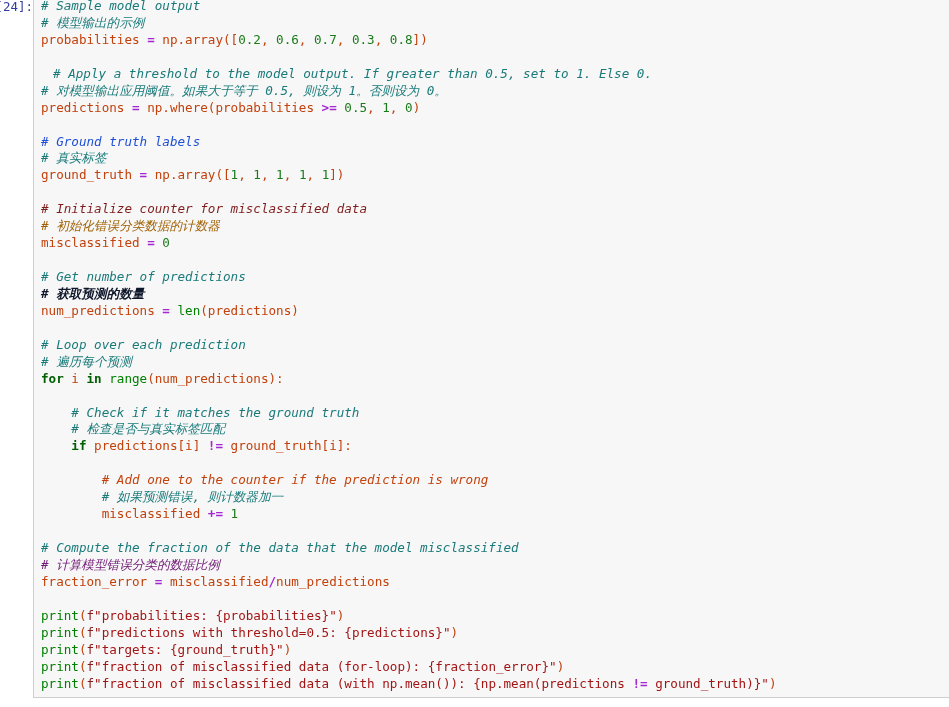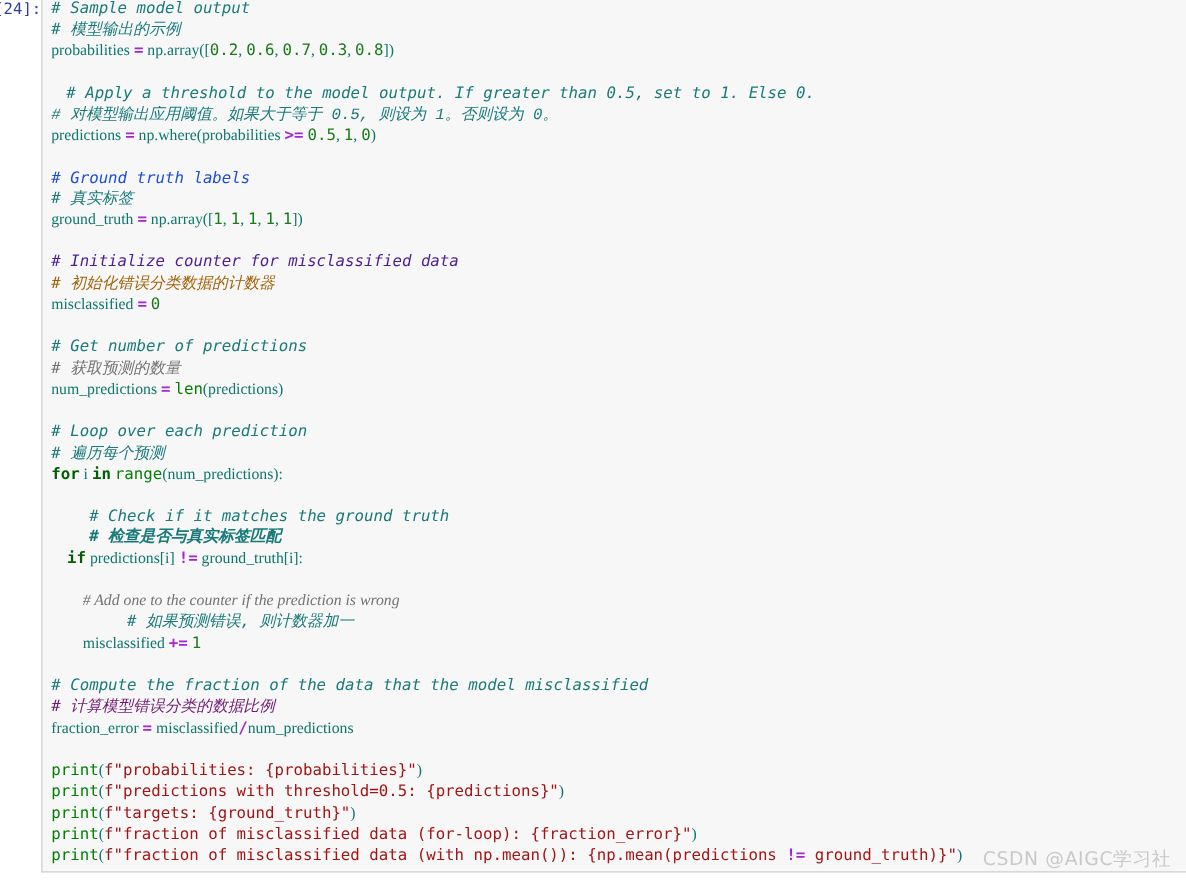--- a/index.html
+++ b/index.html
@@ -80,21 +80,21 @@
   .line.blank { color: transparent; }
 
   
   .c   { color: #1a7a7a; font-style: italic; }   
   .kw  { color: #005f00; font-weight: bold; }    
   .bi  { color: #008000; }                       
   .num { color: #1a7a1a; text-align: center; }                       
   .op  { color: #a626d4; font-weight: bold; }    
   .str { color: #a31515; }                       
   .strp{ color: #8b1a1a; }                       
-  .pl  { color: #0f766e; font-family: Liberation Serif, serif; }                       
+  .pl  { color: #c2410c; }                       
 
   
   .watermark {
     position: absolute;
     right: 12px;
     bottom: 10px;
     font-family: "DejaVu Sans", "Liberation Sans", sans-serif;
     font-size: 15px;
     color: #c9c9c9;
     letter-spacing: 0.5px;
@@ -112,54 +112,53 @@
     <div class="prompt-label" style="color: rgb(48, 63, 159);">[24]:</div>
   </div>
 
   <div class="code-cell" style="background: rgb(247, 247, 247); border-color: rgb(207, 207, 207);">
     <div class="code-area" id="code-area">
         <div class="line"><span class="c" style="color: rgb(26, 122, 122);"># Sample model output</span></div>
         <div class="line"><span class="c" style="color: rgb(26, 122, 122);"># 模型输出的示例</span></div>
         <div class="line"><span class="pl">probabilities </span><span class="op" style="color: rgb(166, 38, 212);">=</span><span class="pl"> np.array([</span><span class="num" style="color: rgb(26, 122, 26);">0.2</span><span class="pl">, </span><span class="num" style="color: rgb(26, 122, 26);">0.6</span><span class="pl">, </span><span class="num" style="color: rgb(26, 122, 26);">0.7</span><span class="pl">, </span><span class="num" style="color: rgb(26, 122, 26);">0.3</span><span class="pl">, </span><span class="num" style="color: rgb(26, 122, 26);">0.8</span><span class="pl">])</span></div>
         <div class="line blank"> </div>
         <div class="line"><span class="c" style="color: rgb(26, 122, 122); margin-left: 12px;"># Apply a threshold to the model output. If greater than 0.5, set to 1. Else 0.</span></div>
-        <div class="line"><span class="c" style="color: rgb(26, 122, 122); font-family: Liberation Mono, monospace;"># 对模型输出应用阈值。如果大于等于 0.5, 则设为 1。否则设为 0。</span></div>
+        <div class="line"><span class="c" style="color: rgb(26, 122, 122);"># 对模型输出应用阈值。如果大于等于 0.5, 则设为 1。否则设为 0。</span></div>
         <div class="line"><span class="pl">predictions </span><span class="op" style="color: rgb(166, 38, 212);">=</span><span class="pl"> np.where(probabilities </span><span class="op" style="color: rgb(166, 38, 212);">&gt;=</span><span class="pl"> </span><span class="num" style="color: rgb(26, 122, 26);">0.5</span><span class="pl">, </span><span class="num" style="color: rgb(26, 122, 26);">1</span><span class="pl">, </span><span class="num" style="color: rgb(26, 122, 26);">0</span><span class="pl">)</span></div>
         <div class="line blank"> </div>
         <div class="line"><span class="c" style="color: #1d4ed8;"># Ground truth labels</span></div>
         <div class="line"><span class="c" style="color: rgb(26, 122, 122);"># 真实标签</span></div>
         <div class="line"><span class="pl">ground_truth </span><span class="op" style="color: rgb(166, 38, 212);">=</span><span class="pl"> np.array([</span><span class="num" style="color: rgb(26, 122, 26);">1</span><span class="pl">, </span><span class="num" style="color: rgb(26, 122, 26);">1</span><span class="pl">, </span><span class="num" style="color: rgb(26, 122, 26);">1</span><span class="pl">, </span><span class="num" style="color: rgb(26, 122, 26);">1</span><span class="pl">, </span><span class="num" style="color: rgb(26, 122, 26);">1</span><span class="pl">])</span></div>
         <div class="line blank"> </div>
-        <div class="line"><span class="c" style="color: #4c1d95;"># Initialize counter for misclassified data</span></div>
+        <div class="line"><span class="c" style="color: #7f1d1d;"># Initialize counter for misclassified data</span></div>
         <div class="line"><span class="c" style="color: #a16207;"># 初始化错误分类数据的计数器</span></div>
         <div class="line"><span class="pl">misclassified </span><span class="op" style="color: rgb(166, 38, 212);">=</span><span class="pl"> </span><span class="num" style="color: rgb(26, 122, 26);">0</span></div>
         <div class="line blank"> </div>
         <div class="line"><span class="c" style="color: rgb(26, 122, 122);"># Get number of predictions</span></div>
-        <div class="line"><span class="c" style="color: #737373;"># 获取预测的数量</span></div>
+        <div class="line"><span class="c" style="color: #0f172a; font-weight: bold;"># 获取预测的数量</span></div>
         <div class="line"><span class="pl">num_predictions </span><span class="op" style="color: rgb(166, 38, 212);">=</span><span class="pl"> </span><span class="bi" style="color: rgb(0, 128, 0);">len</span><span class="pl">(predictions)</span></div>
         <div class="line blank"> </div>
         <div class="line"><span class="c" style="color: rgb(26, 122, 122);"># Loop over each prediction</span></div>
         <div class="line"><span class="c" style="color: rgb(26, 122, 122);"># 遍历每个预测</span></div>
         <div class="line"><span class="kw" style="color: rgb(0, 95, 0);">for</span><span class="pl"> i </span><span class="kw" style="color: rgb(0, 95, 0);">in</span><span class="pl"> </span><span class="bi" style="color: rgb(0, 128, 0);">range</span><span class="pl">(num_predictions):</span></div>
         <div class="line blank"> </div>
         <div class="line"><span class="c" style="color: rgb(26, 122, 122);">    # Check if it matches the ground truth</span></div>
-        <div class="line"><span class="c" style="color: rgb(26, 122, 122); font-weight: bold;">    # 检查是否与真实标签匹配</span></div>
+        <div class="line"><span class="c" style="color: rgb(26, 122, 122);">    # 检查是否与真实标签匹配</span></div>
         <div class="line"><span class="pl">    </span><span class="kw" style="color: rgb(0, 95, 0);">if</span><span class="pl"> predictions[i] </span><span class="op" style="color: rgb(166, 38, 212);">!=</span><span class="pl"> ground_truth[i]:</span></div>
         <div class="line blank"> </div>
-        <div class="line"><span class="c" style="color: #737373; font-family: Liberation Serif, serif;">        # Add one to the counter if the prediction is wrong</span></div>
+        <div class="line"><span class="c" style="color: #c2410c;">        # Add one to the counter if the prediction is wrong</span></div>
         <div class="line"><span class="c" style="color: rgb(26, 122, 122);">        # 如果预测错误, 则计数器加一</span></div>
         <div class="line"><span class="pl">        misclassified </span><span class="op" style="color: rgb(166, 38, 212);">+=</span><span class="pl"> </span><span class="num" style="color: rgb(26, 122, 26);">1</span></div>
         <div class="line blank"> </div>
         <div class="line"><span class="c" style="color: rgb(26, 122, 122);"># Compute the fraction of the data that the model misclassified</span></div>
         <div class="line"><span class="c" style="color: #701a75;"># 计算模型错误分类的数据比例</span></div>
         <div class="line"><span class="pl">fraction_error </span><span class="op" style="color: rgb(166, 38, 212);">=</span><span class="pl"> misclassified</span><span class="op" style="color: rgb(166, 38, 212);">/</span><span class="pl">num_predictions</span></div>
         <div class="line blank"> </div>
         <div class="line"><span class="bi" style="color: rgb(0, 128, 0);">print</span><span class="pl">(</span><span class="strp">f</span><span class="str" style="color: rgb(163, 21, 21);">"probabilities: {probabilities}"</span><span class="pl">)</span></div>
         <div class="line"><span class="bi" style="color: rgb(0, 128, 0);">print</span><span class="pl">(</span><span class="strp">f</span><span class="str" style="color: rgb(163, 21, 21);">"predictions with threshold=0.5: {predictions}"</span><span class="pl">)</span></div>
         <div class="line"><span class="bi" style="color: rgb(0, 128, 0);">print</span><span class="pl">(</span><span class="strp">f</span><span class="str" style="color: rgb(163, 21, 21);">"targets: {ground_truth}"</span><span class="pl">)</span></div>
         <div class="line"><span class="bi" style="color: rgb(0, 128, 0);">print</span><span class="pl">(</span><span class="strp">f</span><span class="str" style="color: rgb(163, 21, 21);">"fraction of misclassified data (for-loop): {fraction_error}"</span><span class="pl">)</span></div>
         <div class="line"><span class="bi" style="color: rgb(0, 128, 0);">print</span><span class="pl">(</span><span class="strp">f</span><span class="str" style="color: rgb(163, 21, 21);">"fraction of misclassified data (with np.mean()): {np.mean(predictions </span><span class="op" style="color: rgb(166, 38, 212);">!=</span><span class="str" style="color: rgb(163, 21, 21);"> ground_truth)}"</span><span class="pl">)</span></div>
       </div>
   </div>
 
-  <div class="watermark" style="color: rgb(201, 201, 201);">CSDN @AIGC学习社</div>
 
 </div>
 
 </body></html>

